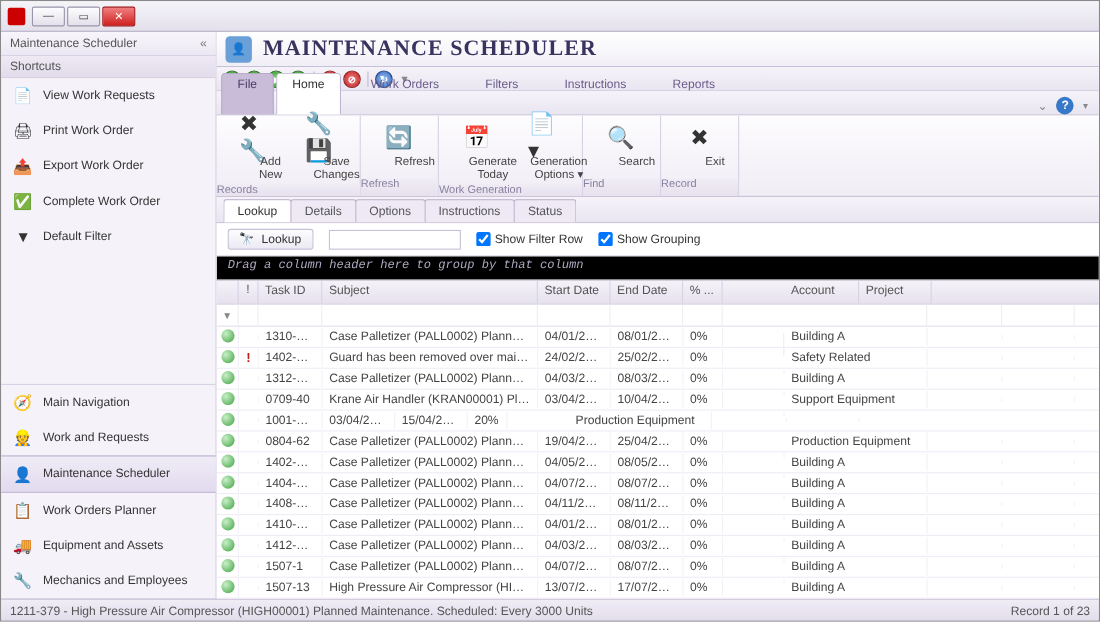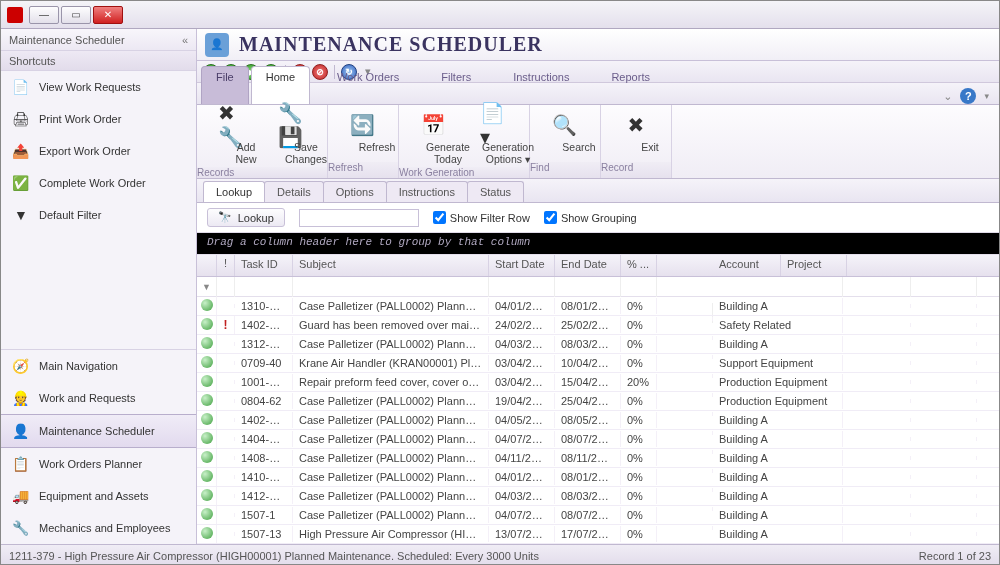--- a/index.html
+++ b/index.html
@@ -367,21 +367,20 @@
             <div class="cell c6">0%</div>
             <div class="cell c7"></div>
             <div class="cell c8">Support Equipment</div>
             <div class="cell c9"></div>
             <div class="cell c10"></div>
           </div>
           <div class="row">
             <div class="cell c0"><span class="globe"></span></div>
             <div class="cell c1"></div>
             <div class="cell c2">1001-202</div>
-            <div class="cell c3">Repair preform  feed cover, cover ov...</div>
             <div class="cell c4">03/04/2014</div>
             <div class="cell c5">15/04/2014</div>
             <div class="cell c6">20%</div>
             <div class="cell c7"></div>
             <div class="cell c8">Production Equipment</div>
             <div class="cell c9"></div>
             <div class="cell c10"></div>
           </div>
           <div class="row">
             <div class="cell c0"><span class="globe"></span></div>

